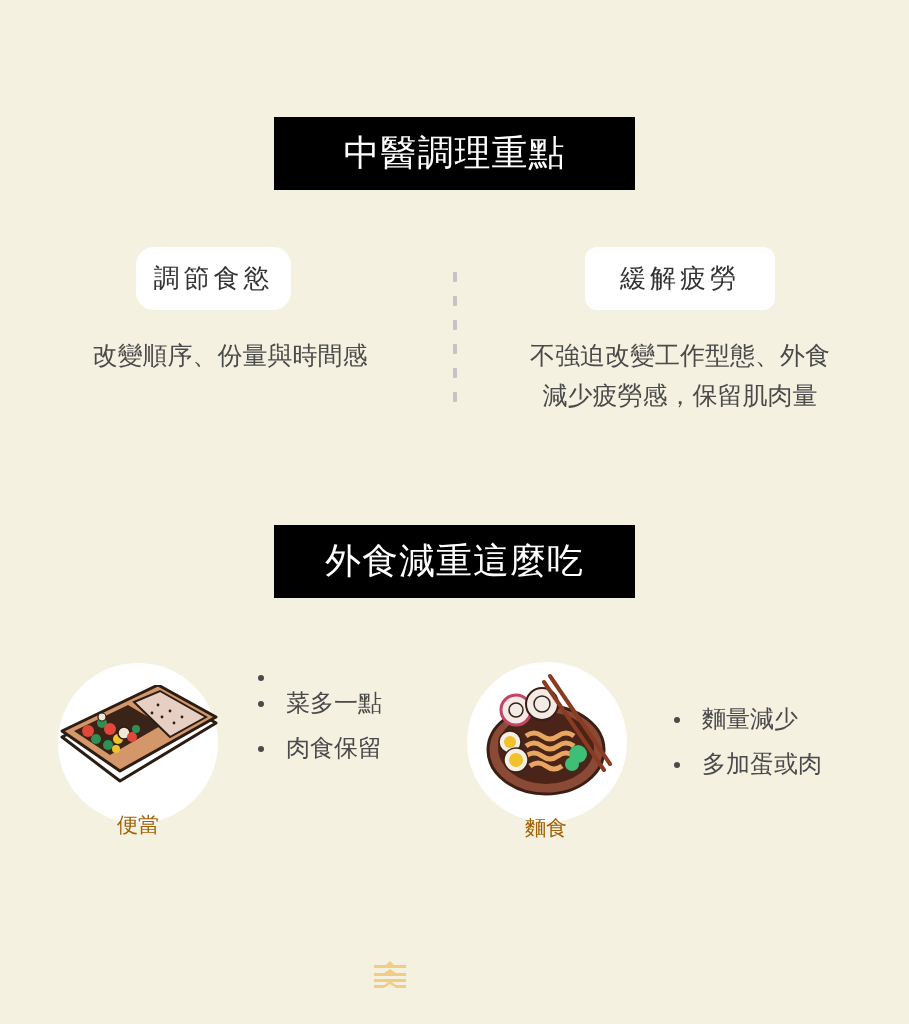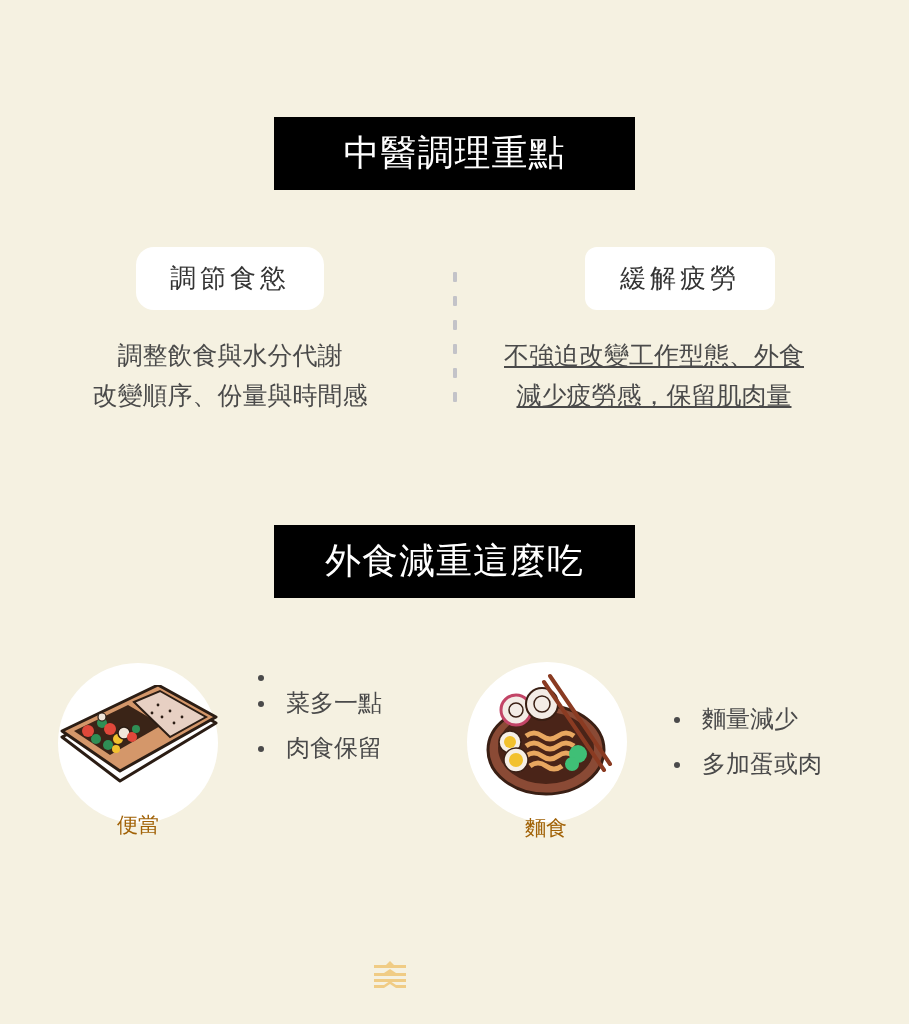--- a/index.html
+++ b/index.html
@@ -31,33 +31,33 @@
       top: 247px;
       height: 63px;
       background: #ffffff;
       border-radius: 18px;
       font-family: "DejaVu Serif", "Liberation Serif", serif;
       font-size: 26px;
       color: #333333;
       display: flex; align-items: center; justify-content: center;
       letter-spacing: 4px;
     }
-    #pill-left { left: 136px; width: 188px; }
+    #pill-left { left: 136px; width: 155px; }
     #pill-right { left: 585px; width: 190px; border-radius: 12px; }
 
     .desc {
       position: absolute;
       top: 336px;
       font-size: 25px;
       line-height: 40px;
       color: #4a4a4a;
       text-align: center;
     }
     #desc-left { left: 40px; width: 380px; }
-    #desc-right { left: 464px; width: 380px; text-decoration: underline; }
+    #desc-right { left: 490px; width: 380px; }
 
     .divider {
       position: absolute;
       left: 453px; top: 272px;
       width: 4px; height: 130px;
       display: flex; flex-direction: column; justify-content: space-between;
     }
     .divider span {
       display: block; width: 4px; height: 10px;
       background: #c3c3c8; border-radius: 1px;
@@ -117,21 +117,20 @@
 <body>
 
 <div class="page">
 
   <div id="title1" class="section-title">中醫調理重點</div>
 
   <div id="pill-left" class="pill">調節食慾</div>
   <div id="pill-right" class="pill">緩解疲勞</div>
 
   <div id="desc-left" class="desc">
-    <div>調整飲食與水分代謝</div>
     <div>改變順序、份量與時間感</div>
   </div>
 
   <div class="divider">
     <span></span>
       <span></span>
       <span></span>
       <span></span>
       <span></span>
       <span></span>

